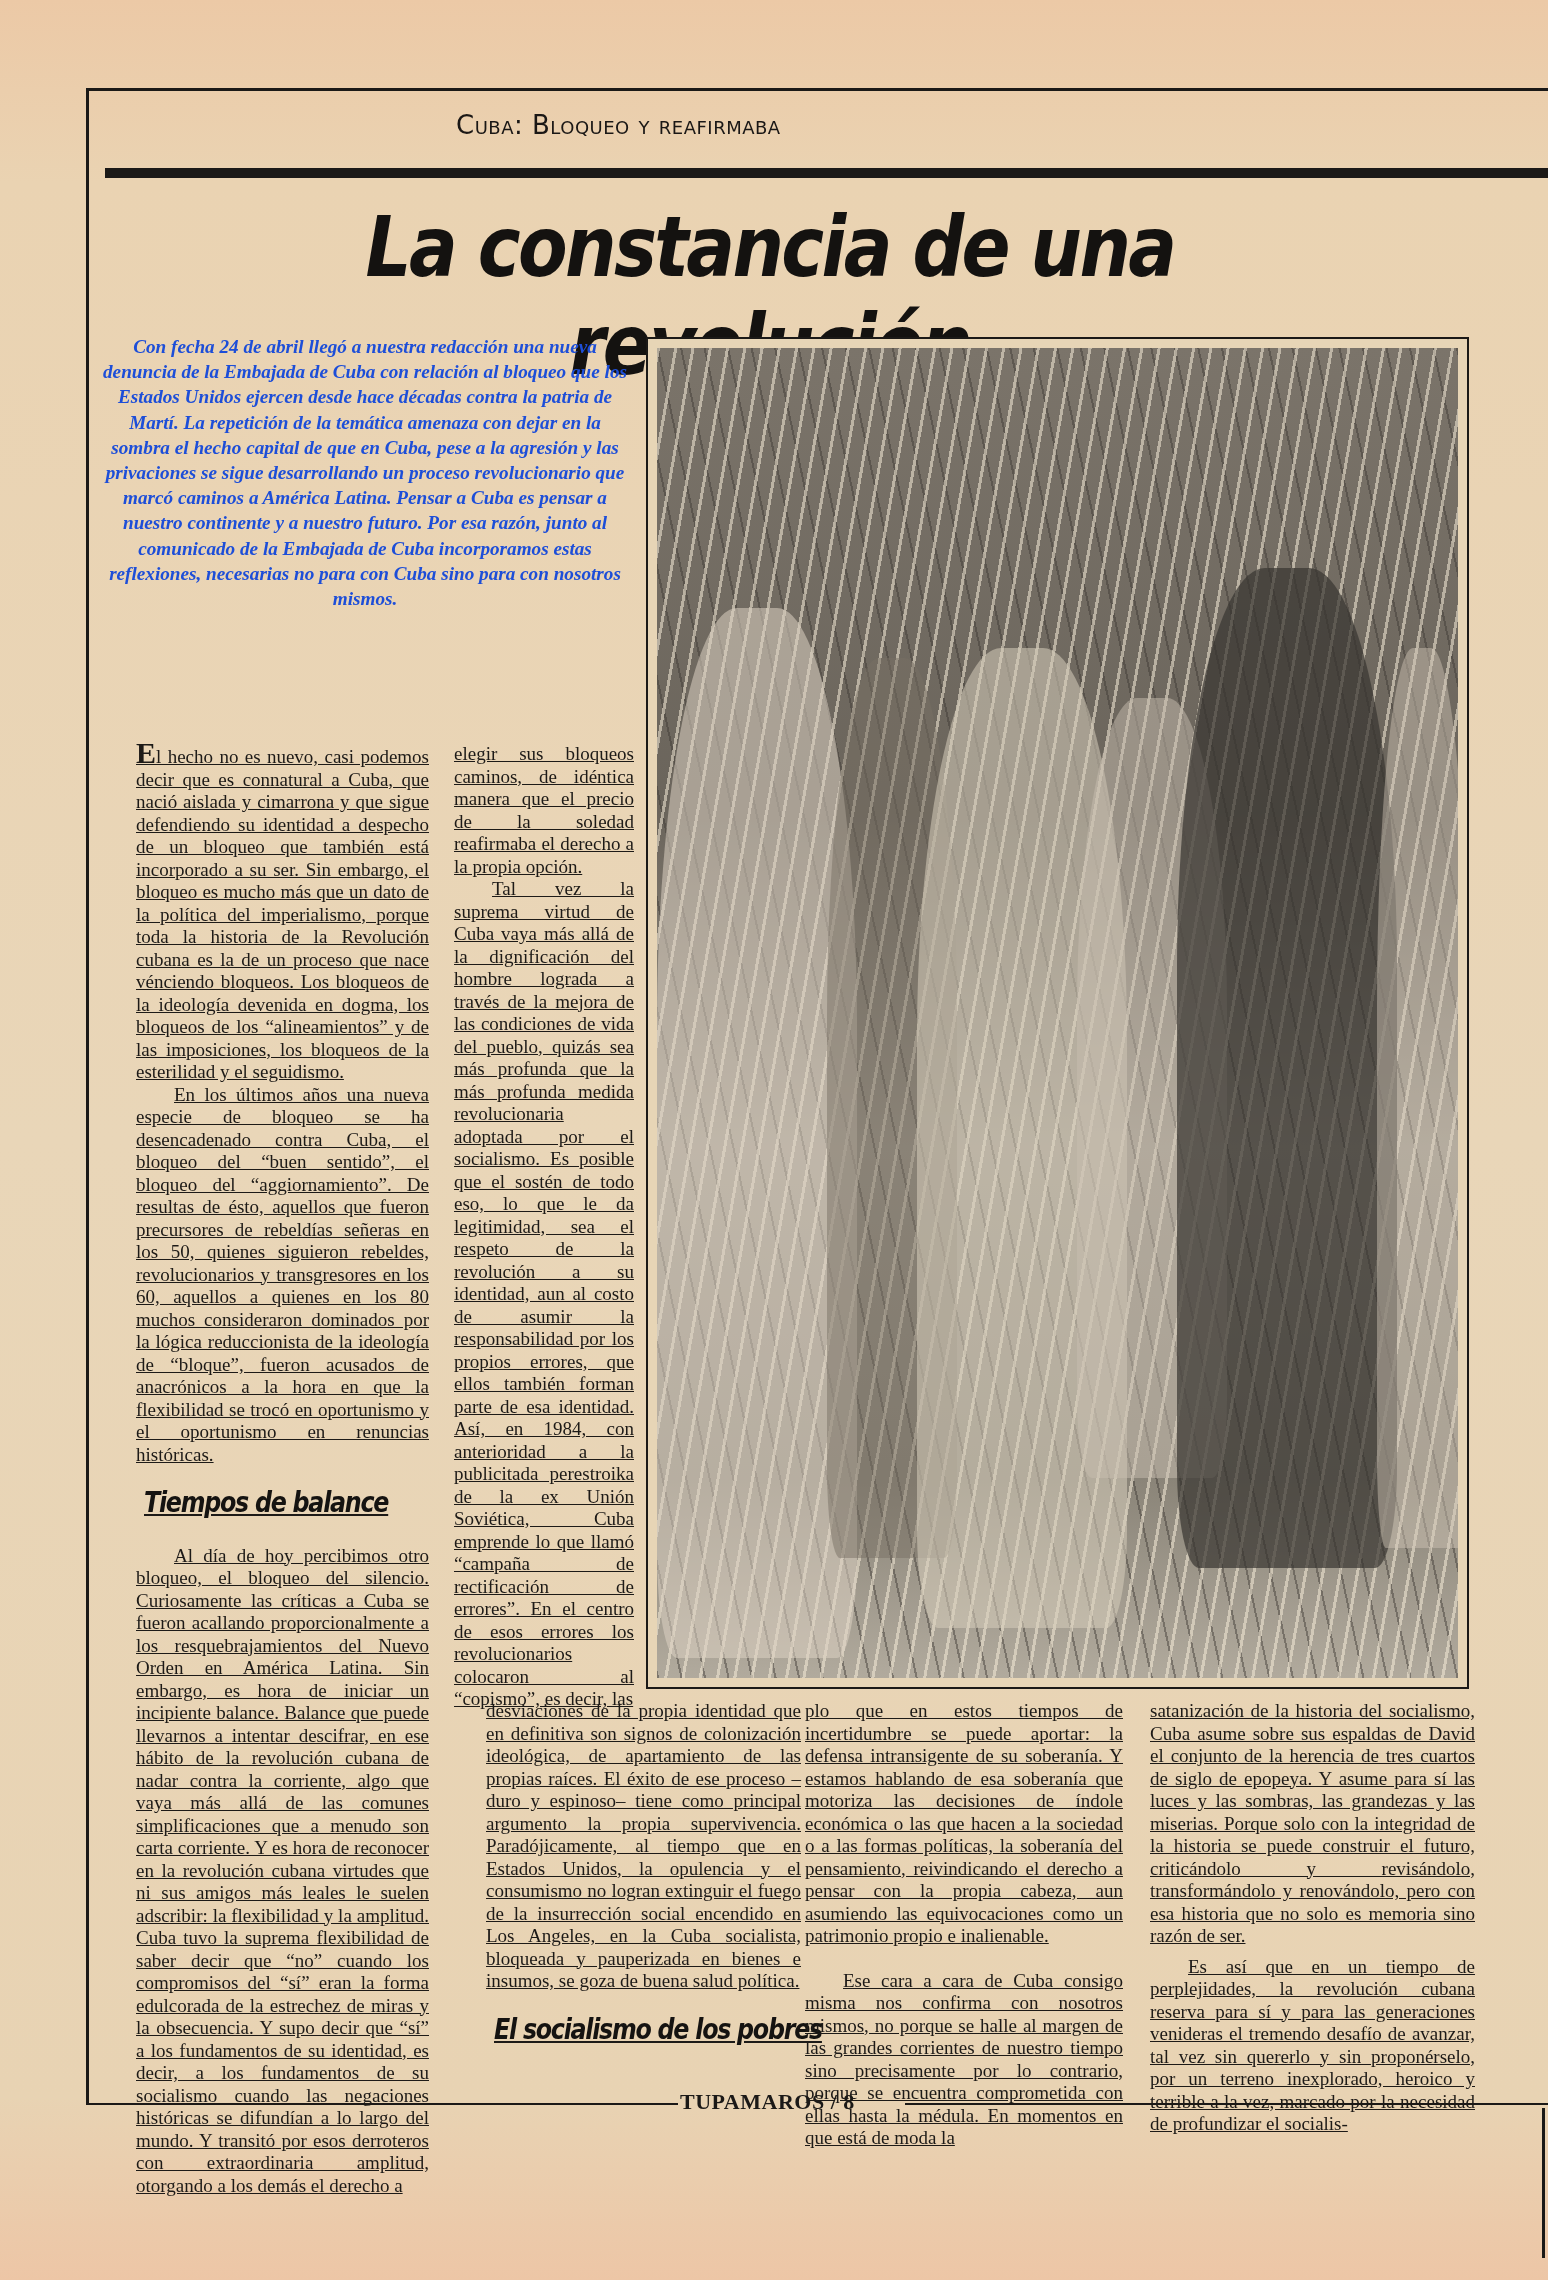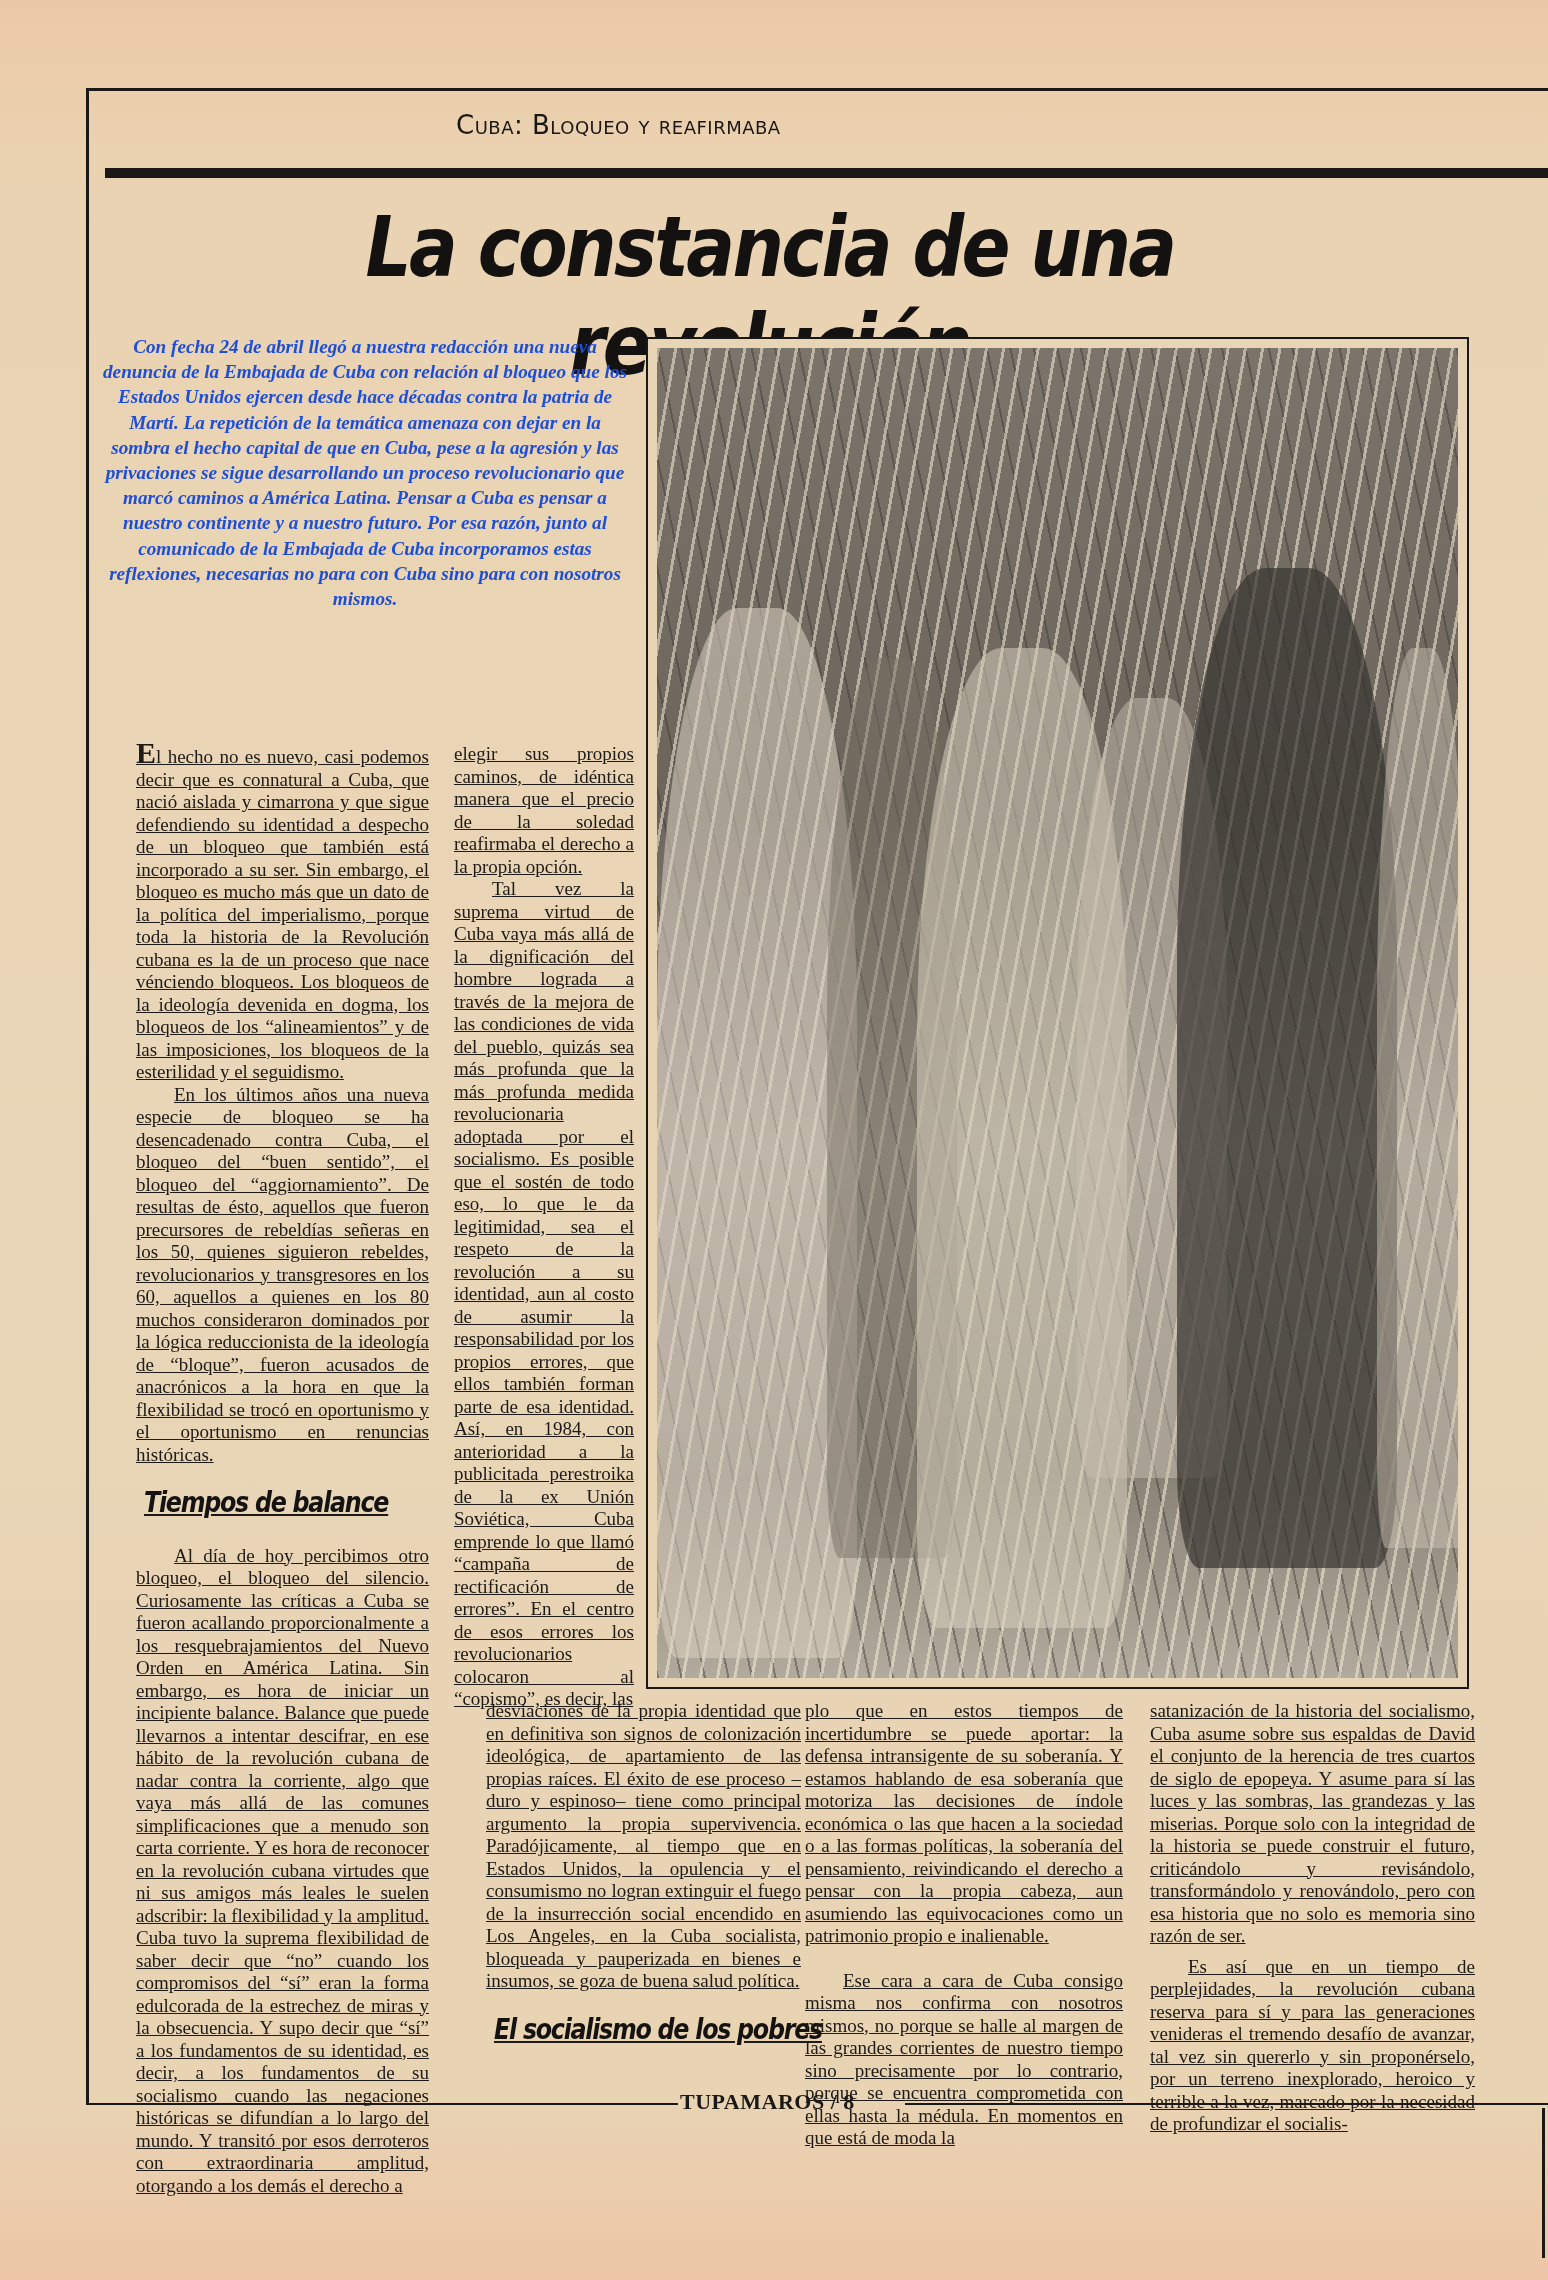--- a/index.html
+++ b/index.html
@@ -97,21 +97,21 @@
 </div>
 
 <div class="col col1">
   <p class="noindent"><span class="dropcap">E</span><span>l hecho no es nuevo, casi podemos decir que es connatural a Cuba, que nació aislada y cimarrona y que sigue defendiendo su identidad a despecho de un bloqueo que también está incorporado a su ser. Sin embargo, el bloqueo es mucho más que un dato de la política del imperialismo, porque toda la historia de la Revolución cubana es la de un proceso que nace vénciendo bloqueos. Los bloqueos de la ideología devenida en dogma, los bloqueos de los “alineamientos” y de las imposiciones, los bloqueos de la esterilidad y el seguidismo.</span></p>
   <p>En los últimos años una nueva especie de bloqueo se ha desencadenado contra Cuba, el bloqueo del “buen sentido”, el bloqueo del “aggiornamiento”. De resultas de ésto, aquellos que fueron precursores de rebeldías señeras en los 50, quienes siguieron rebeldes, revolucionarios y transgresores en los 60, aquellos a quienes en los 80 muchos consideraron dominados por la lógica reduccionista de la ideología de “bloque”, fueron acusados de anacrónicos a la hora en que la flexibilidad se trocó en oportunismo y el oportunismo en renuncias históricas.</p>
   <div class="subhead">Tiempos de balance</div>
   <p>Al día de hoy percibimos otro bloqueo, el bloqueo del silencio. Curiosamente las críticas a Cuba se fueron acallando proporcionalmente a los resquebrajamientos del Nuevo Orden en América Latina. Sin embargo, es hora de iniciar un incipiente balance. Balance que puede llevarnos a intentar descifrar, en ese hábito de la revolución cubana de nadar contra la corriente, algo que vaya más allá de las comunes simplificaciones que a menudo son carta corriente. Y es hora de reconocer en la revolución cubana virtudes que ni sus amigos más leales le suelen adscribir: la flexibilidad y la amplitud. Cuba tuvo la suprema flexibilidad de saber decir que “no” cuando los compromisos del “sí” eran la forma edulcorada de la estrechez de miras y la obsecuencia. Y supo decir que “sí” a los fundamentos de su identidad, es decir, a los fundamentos de su socialismo cuando las negaciones históricas se difundían a lo largo del mundo. Y transitó por esos derroteros con extraordinaria amplitud, otorgando a los demás el derecho a</p>
 </div>
 
 <div class="col col2">
-  <p class="noindent">elegir sus propios caminos, de idéntica manera que el precio de la soledad reafirmaba el derecho a la propia opción.</p>
+  <p class="noindent">elegir sus bloqueos caminos, de idéntica manera que el precio de la soledad reafirmaba el derecho a la propia opción.</p>
   <p>Tal vez la suprema virtud de Cuba vaya más allá de la dignificación del hombre lograda a través de la mejora de las condiciones de vida del pueblo, quizás sea más profunda que la más profunda medida revolucionaria adoptada por el socialismo. Es posible que el sostén de todo eso, lo que le da legitimidad, sea el respeto de la revolución a su identidad, aun al costo de asumir la responsabilidad por los propios errores, que ellos también forman parte de esa identidad. Así, en 1984, con anterioridad a la publicitada perestroika de la ex Unión Soviética, Cuba emprende lo que llamó “campaña de rectificación de errores”. En el centro de esos errores los revolucionarios colocaron al “copismo”, es decir, las</p>
 </div>
 
 <div class="col col3">
   <p class="noindent">desviaciones de la propia identidad que en definitiva son signos de colonización ideológica, de apartamiento de las propias raíces. El éxito de ese proceso –duro y espinoso– tiene como principal argumento la propia supervivencia. Paradójicamente, al tiempo que en Estados Unidos, la opulencia y el consumismo no logran extinguir el fuego de la insurrección social encendido en Los Angeles, en la Cuba socialista, bloqueada y pauperizada en bienes e insumos, se goza de buena salud política.</p>
   <div class="subhead">El socialismo de los pobres</div>
 </div>
 
 <div class="col col4">
   <p class="noindent">plo que en estos tiempos de incertidumbre se puede aportar: la defensa intransigente de su soberanía. Y estamos hablando de esa soberanía que motoriza las decisiones de índole económica o las que hacen a la sociedad o a las formas políticas, la soberanía del pensamiento, reivindicando el derecho a pensar con la propia cabeza, aun asumiendo las equivocaciones como un patrimonio propio e inalienable.</p>

